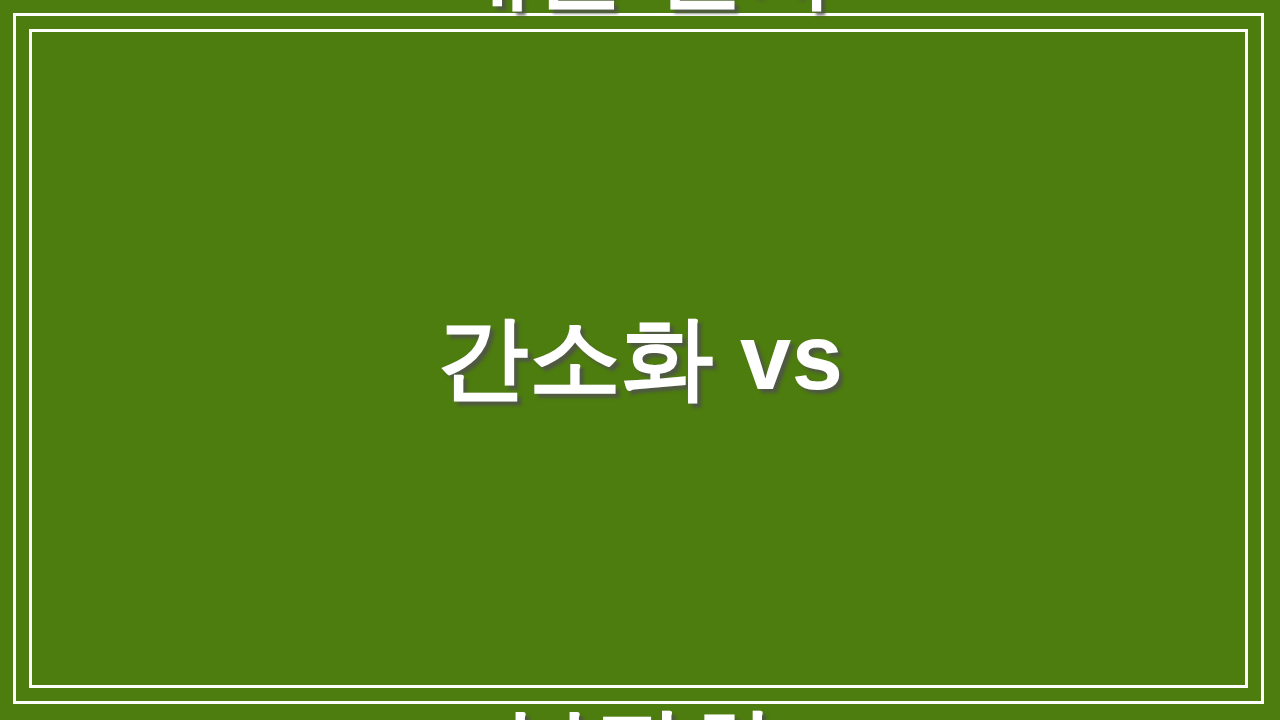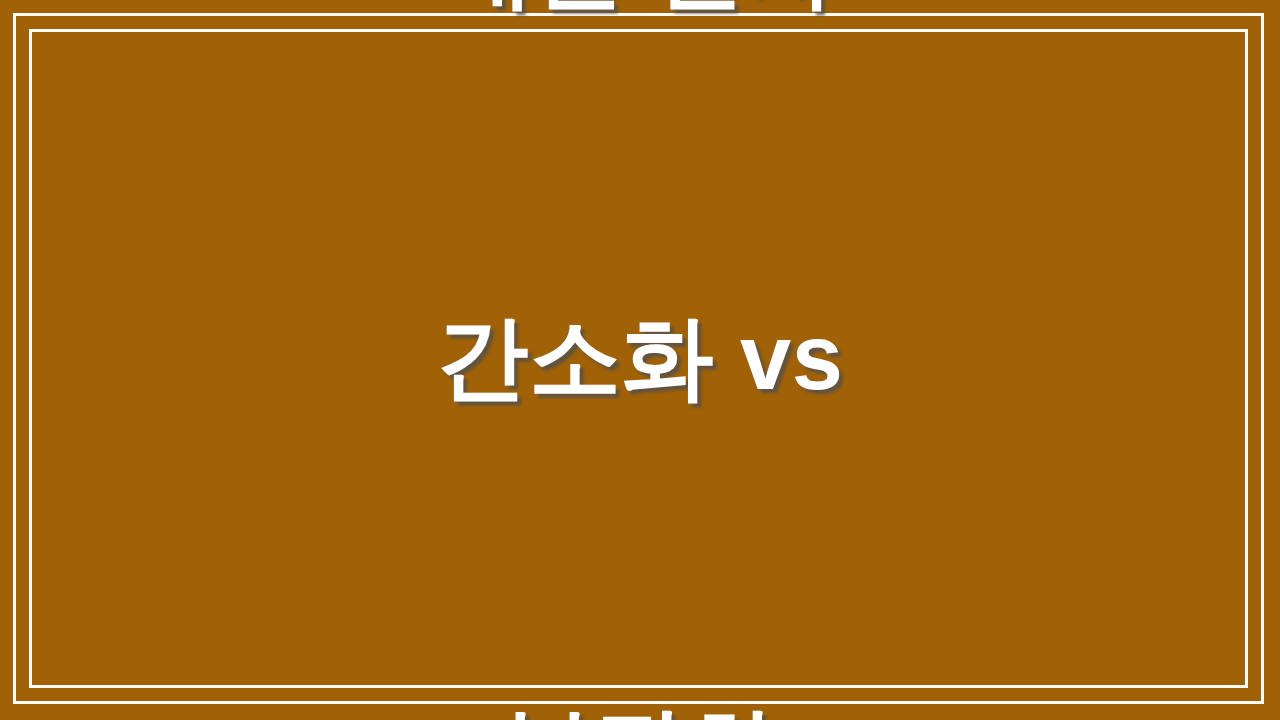--- a/index.html
+++ b/index.html
@@ -11,21 +11,21 @@
     width: 1280px;
     height: 720px;
     overflow: hidden;
     font-family: "Liberation Sans", "DejaVu Sans", sans-serif;
   }
 
   #slide {
     position: relative;
     width: 1280px;
     height: 720px;
-    background: #a16207;
+    background: #4d7c0f;
     overflow: hidden;
   }
 
   
   .frame {
     position: absolute;
     border-style: solid;
     border-color: #ffffff;
     pointer-events: none;
   }

